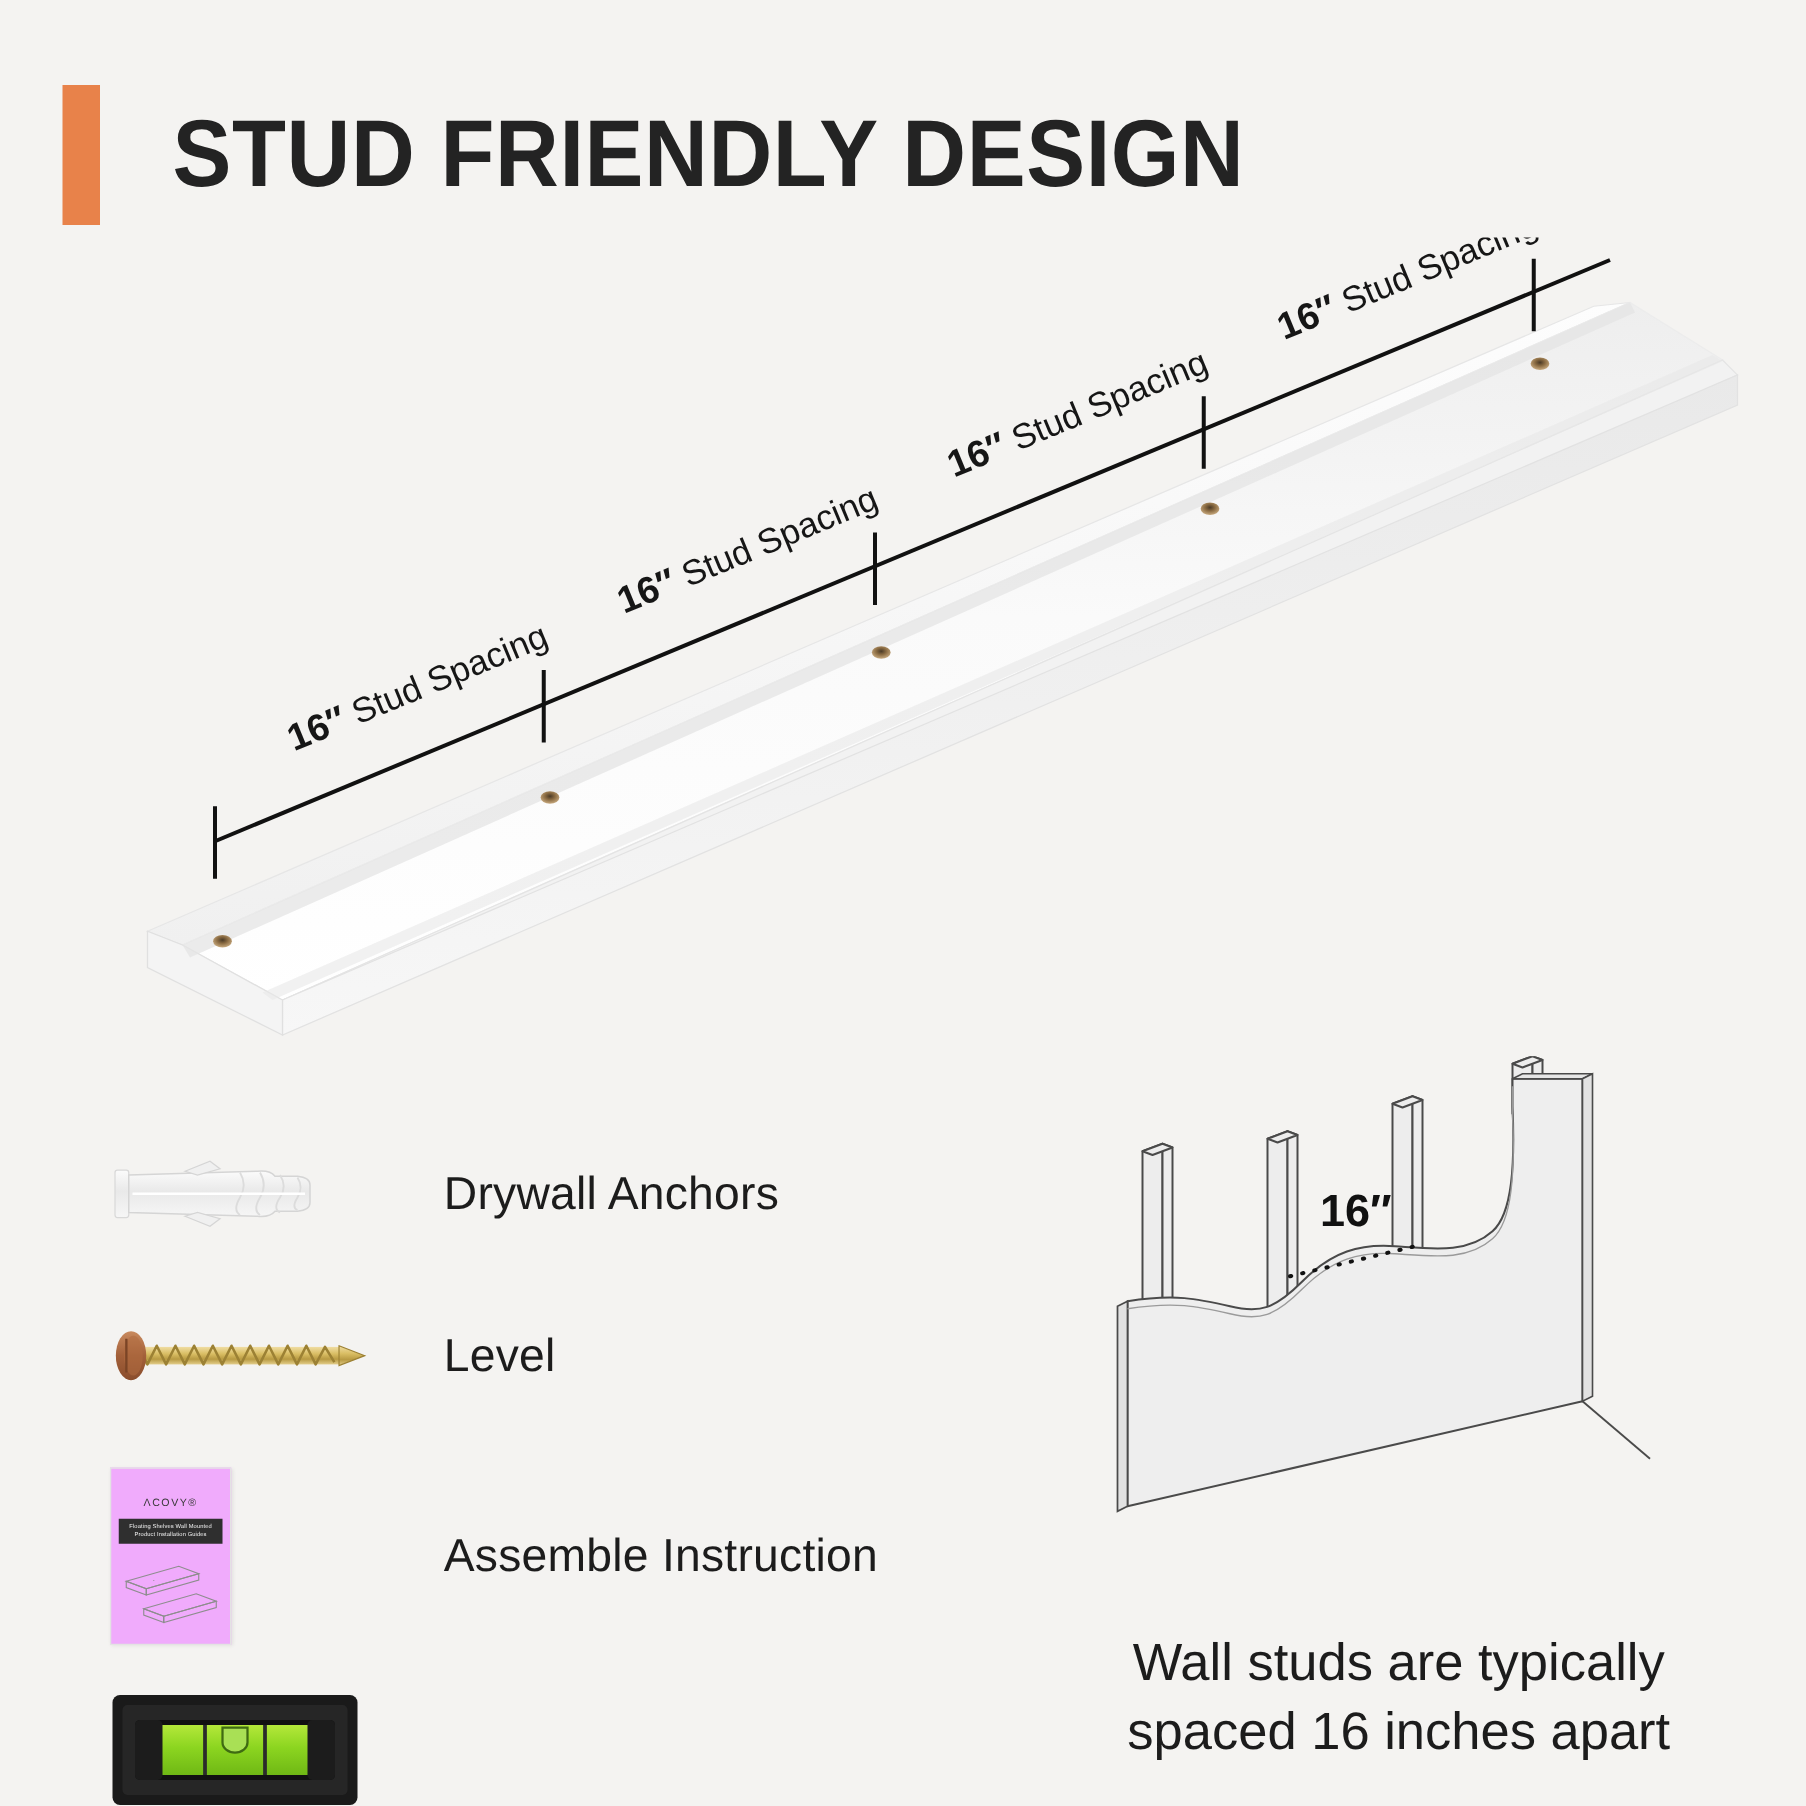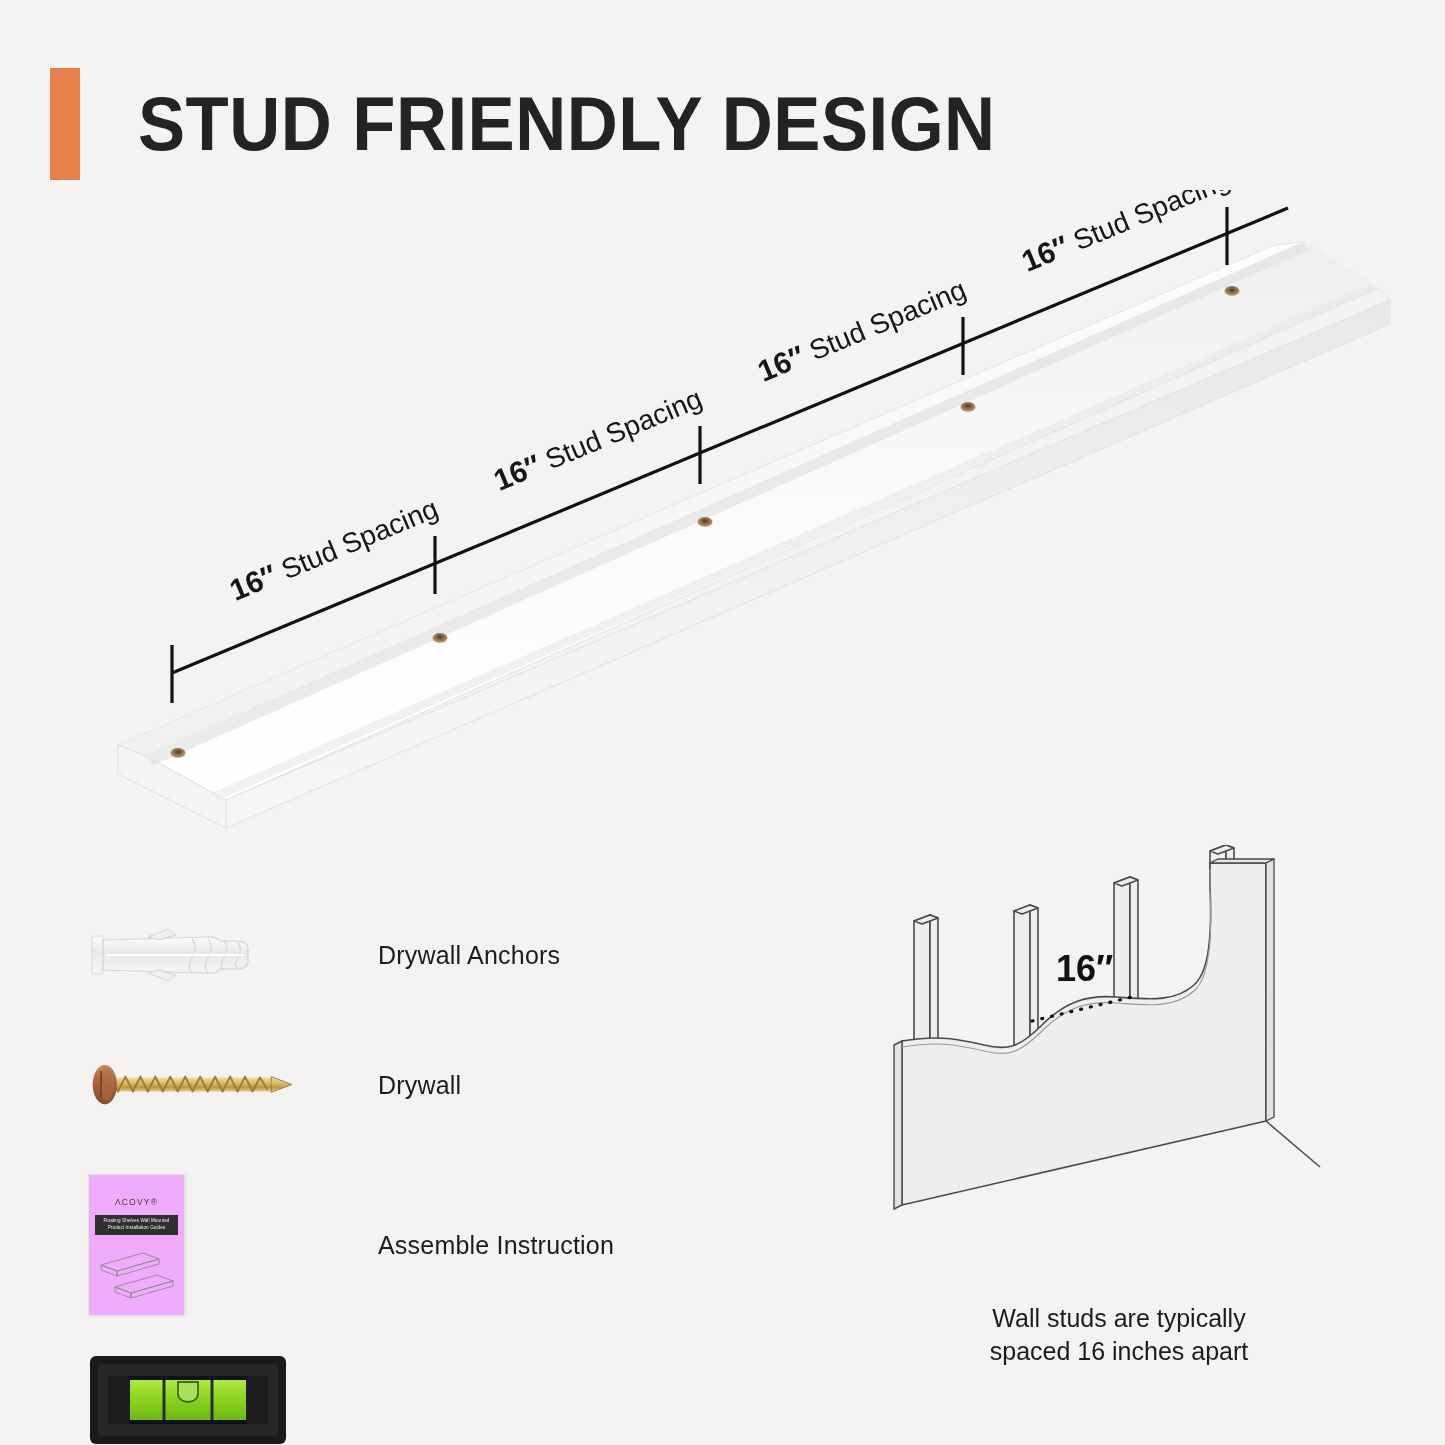--- a/index.html
+++ b/index.html
@@ -92,25 +92,25 @@
   .acc-row:nth-child(3) { height: 160px; margin-bottom: 20px; }
   .acc-row:nth-child(4) { height: 110px; margin-bottom: 0; }
   .acc-icon {
     width: 215px;
     flex: none;
     display: flex;
     align-items: center;
     justify-content: flex-start;
   }
   .acc-label {
-    font-size: 25px;
+    font-size: 37px;
     color: #1c1c1c;
     letter-spacing: 0.2px;
     white-space: nowrap;
-    margin-left: 75px;
+    margin-left: 52px;
   }
 
   
   .booklet {
     position: relative;
     width: 95px;
     height: 140px;
     background: #f0abfc;
     border: 1px solid #e3e3e3;
     box-shadow: 1px 1px 3px rgba(0,0,0,0.08);
@@ -165,21 +165,21 @@
     font-size: 36px;
     fill: #111111;
   }
 
   
   #wall-caption {
     position: absolute;
     left: 884px;
     top: 1302px;
     width: 470px;
-    font-size: 25px;
+    font-size: 42px;
     line-height: 1.32;
     color: #1c1c1c;
     text-align: center;
   }
 </style>
 </head>
 <body>
 
 <div id="page">
 
@@ -322,21 +322,21 @@
                    L104 20 L112 36 L120 20 L128 36 L136 20 L144 36 L152 20 L160 36
                    L168 20 L176 36 L184 21 L192 34" fill="none" stroke="#9c8134" stroke-width="2.2" stroke-linejoin="round"></path>
 
           <polygon points="196,20 218,28.5 196,37" fill="url(#brass)" stroke="#9c8134" stroke-width="1"></polygon>
 
           <ellipse cx="18" cy="28.5" rx="13" ry="21" fill="url(#copperhead)"></ellipse>
           <ellipse cx="20" cy="28.5" rx="8" ry="17" fill="#b06b40" opacity="0.55"></ellipse>
           <line x1="14" y1="14" x2="14" y2="43" stroke="#7a4426" stroke-width="2"></line>
         </svg>
       </div>
-      <div class="acc-label">Drywall</div>
+      <div class="acc-label">Level</div>
     </div>
 
     <div class="acc-row">
       <div class="acc-icon">
         <div class="booklet">
           <div class="booklet-logo">ΛCOVY®</div>
           <div class="booklet-band">
             <div>Floating Shelves Wall Mounted</div>
             <div>Product Installation Guides</div>
           </div>

